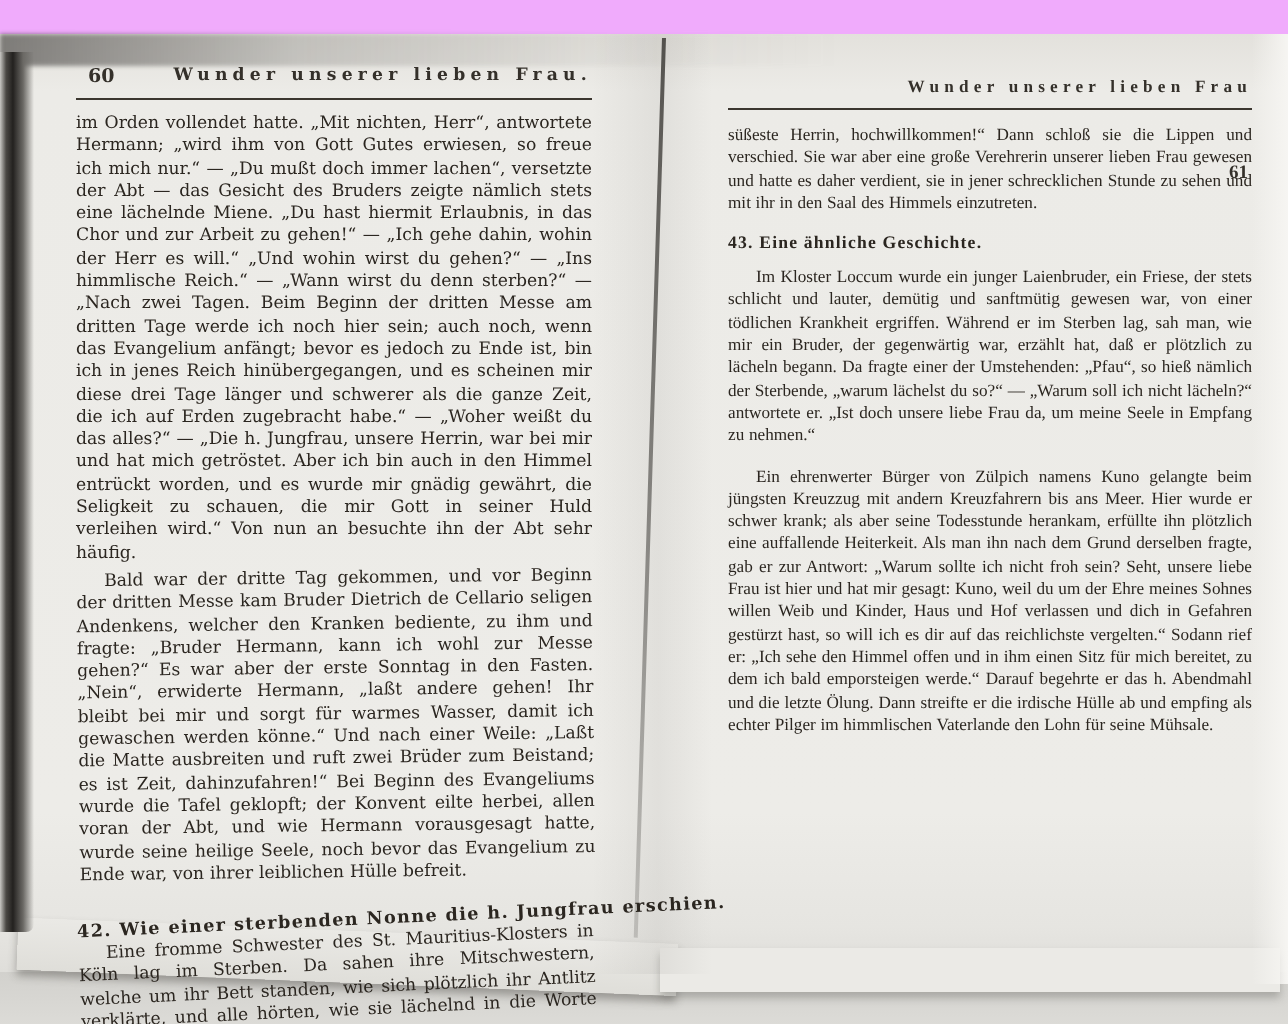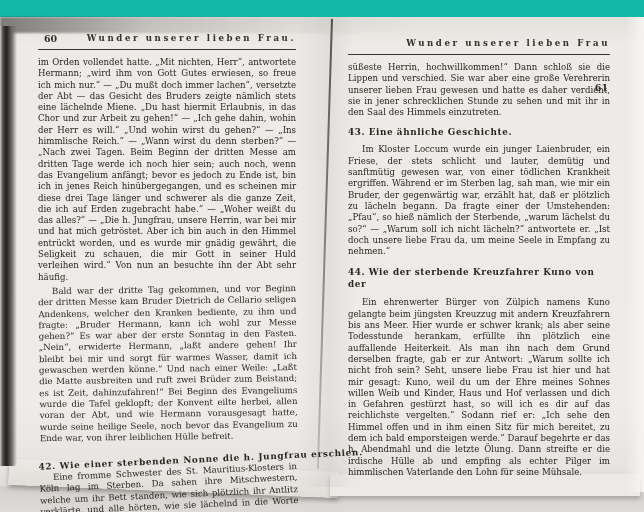--- a/index.html
+++ b/index.html
@@ -1,21 +1,21 @@
 <!DOCTYPE html>
 <html><head>
 <meta charset="utf-8">
 <style>
   html,body{margin:0;padding:0;}
   body{
     width:644px;height:512px;overflow:hidden;
     background:#fafaf8;
     font-family:"DejaVu Serif","Liberation Serif",serif;
   }
-  .photo{position:relative;width:644px;height:512px;background:#14b8a6;}
+  .photo{position:relative;width:644px;height:512px;background:#f0abfc;}
   
   .spread{
     position:absolute;left:0;top:17px;width:644px;height:475px;
     background:linear-gradient(180deg,#e3e1dc 0%,#ecebe7 6%,#edece8 82%,#e6e5e1 94%,#dddcd8 100%);
   }
   
   .top-smudge{
     position:absolute;left:0;top:17px;width:420px;height:16px;
     background:linear-gradient(90deg,rgba(40,38,36,.55),rgba(90,88,84,.25) 35%,rgba(120,118,114,.08) 70%,transparent);
     filter:blur(1px);
@@ -54,21 +54,21 @@
     background:linear-gradient(180deg,rgba(60,58,54,.85),rgba(70,68,64,.55) 60%,rgba(90,88,84,.25));
     transform:rotate(1.8deg);transform-origin:top center;
   }
   .gutter-shade{
     position:absolute;left:296px;top:17px;width:60px;height:470px;
     background:linear-gradient(90deg,rgba(150,148,144,0),rgba(150,148,144,.14) 55%,rgba(150,148,144,0));
   }
   
   .page{position:absolute;color:#2b2620;}
   .page-left{left:38px;top:33px;width:258px;}
-  .page-right{left:348px;top:38px;width:262px;}
+  .page-right{left:364px;top:38px;width:262px;font-family:Liberation Serif, serif;}
   .pg-header{position:relative;height:15px;font-size:9px;font-weight:bold;}
   .pg-header .runtitle{
     display:block;text-align:right;letter-spacing:2.6px;font-size:8.6px;
     white-space:nowrap;color:#34302a;
   }
   .pg-header .pagenum{position:absolute;top:0;font-size:9.5px;letter-spacing:0;color:#34302a;}
   .pagenum-left{left:6px;}
   .pagenum-right{right:2px;margin-top:44px;}
   .pg-rule{border-bottom:1.6px solid #3b362f;margin-top:1px;}
   .pg-rule-thin{border-bottom:1.3px solid #3b362f;margin-top:1px;}
@@ -129,18 +129,17 @@
       <span class="pagenum pagenum-right">61</span>
     </div>
     <div class="pg-rule-thin"></div>
     <div class="body-text">
       <p class="pline">süßeste Herrin, hochwillkommen!“ Dann schloß sie die Lippen und verschied. Sie war aber eine große Verehrerin unserer lieben Frau gewesen und hatte es daher verdient, sie in jener schrecklichen Stunde zu sehen und mit ihr in den Saal des Himmels einzutreten.</p>
 
       <div class="sec-heading-center">43. Eine ähnliche Geschichte.</div>
       <p class="pline indent">Im Kloster Loccum wurde ein junger Laienbruder, ein Friese, der stets schlicht und lauter, demütig und sanftmütig gewesen war, von einer tödlichen Krankheit ergriffen. Während er im Sterben lag, sah man, wie mir ein Bruder, der gegenwärtig war, erzählt hat, daß er plötzlich zu lächeln begann. Da fragte einer der Umstehenden: „Pfau“, so hieß nämlich der Sterbende, „warum lächelst du so?“ — „Warum soll ich nicht lächeln?“ antwortete er. „Ist doch unsere liebe Frau da, um meine Seele in Empfang zu nehmen.“</p>
 
       <div class="sec-heading-center">
-        <span class="hl">44. Wie der sterbende Kreuzfahrer Kuno von der</span>
       </div>
       <p class="pline indent">Ein ehrenwerter Bürger von Zülpich namens Kuno gelangte beim jüngsten Kreuzzug mit andern Kreuzfahrern bis ans Meer. Hier wurde er schwer krank; als aber seine Todesstunde herankam, erfüllte ihn plötzlich eine auffallende Heiterkeit. Als man ihn nach dem Grund derselben fragte, gab er zur Antwort: „Warum sollte ich nicht froh sein? Seht, unsere liebe Frau ist hier und hat mir gesagt: Kuno, weil du um der Ehre meines Sohnes willen Weib und Kinder, Haus und Hof verlassen und dich in Gefahren gestürzt hast, so will ich es dir auf das reichlichste vergelten.“ Sodann rief er: „Ich sehe den Himmel offen und in ihm einen Sitz für mich bereitet, zu dem ich bald emporsteigen werde.“ Darauf begehrte er das h. Abendmahl und die letzte Ölung. Dann streifte er die irdische Hülle ab und empfing als echter Pilger im himmlischen Vaterlande den Lohn für seine Mühsale.</p>
     </div>
   </div>
 </div>
 
 </body></html>

